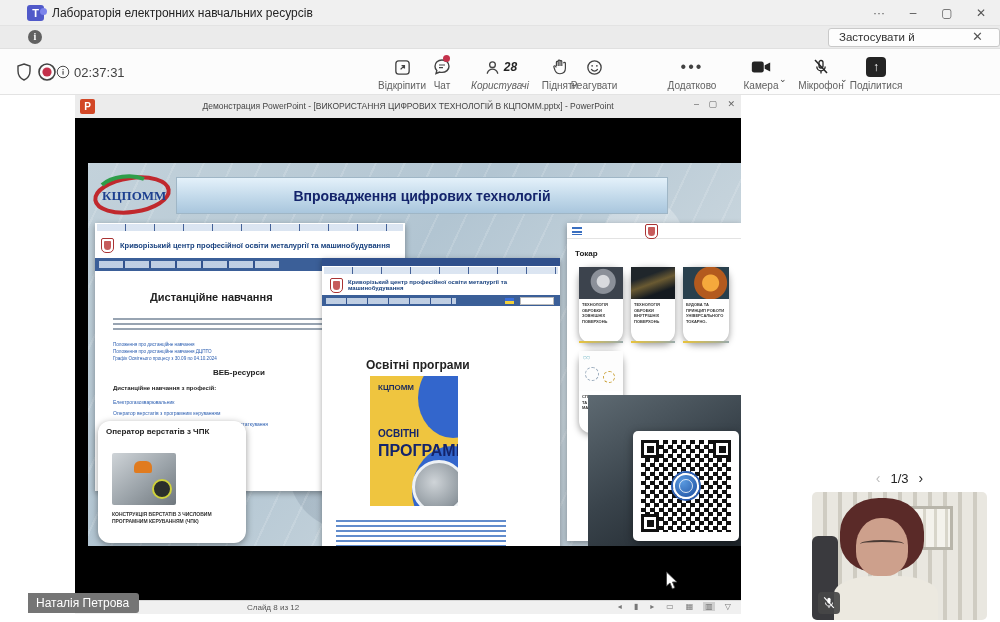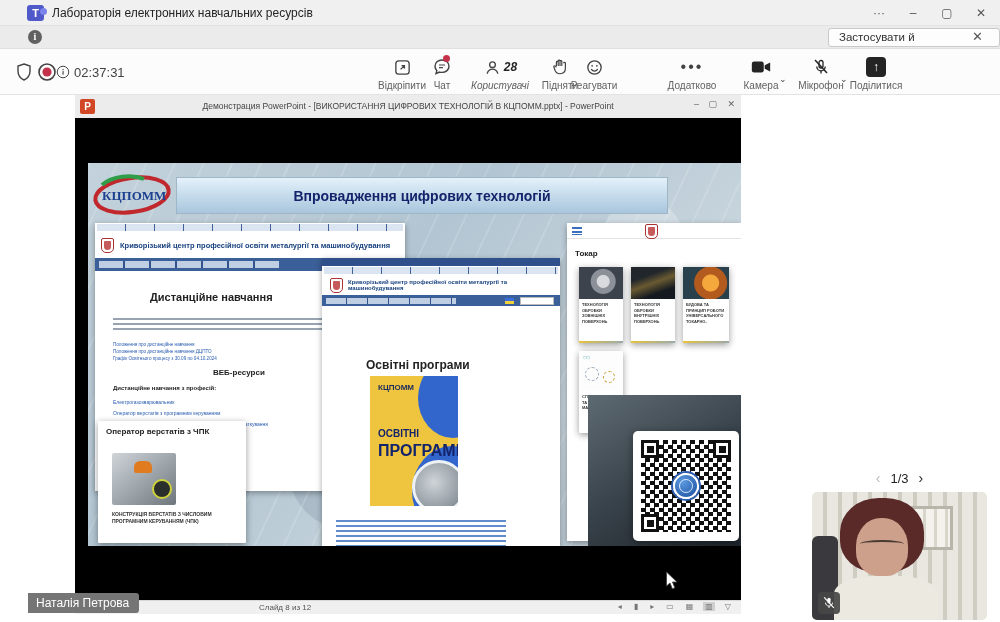--- a/index.html
+++ b/index.html
@@ -36,21 +36,21 @@
   .vsep { top:58px; width:1px; height:24px; background:#e0e0e0; }
   .leave-btn { left:908px; top:58px; width:74px; height:28px; background:#c4314b; border-radius:4px; color:#fff; display:flex; align-items:center; justify-content:center; gap:6px; font-size:13px; font-weight:bold; }
 
   
   .ppt-win { left:75px; top:95px; width:666px; height:519px; background:#000; }
   .ppt-titlebar { left:0; top:0; width:666px; height:23px; background:#ececec; }
   .ppt-logo { left:5px; top:4px; width:15px; height:15px; background:#d24726; border-radius:2px; color:#fff; font-size:10px; font-weight:bold; text-align:center; line-height:15px; }
   .ppt-title { left:0; top:6px; width:666px; text-align:center; font-size:8.5px; color:#444; }
   .ppt-ctrl { top:4px; font-size:9px; color:#666; }
   .ppt-status { left:0; top:505px; width:666px; height:14px; background:#f0f0f0; border-top:1px solid #d8d8d8; }
-  .ppt-status-text { left:172px; top:2px; font-size:8px; color:#555;margin-left:12px; }
+  .ppt-status-text { left:172px; top:2px; font-size:8px; color:#555; }
   .ppt-status-icons { right:8px; top:1px; position:absolute; display:flex; gap:8px; font-size:8px; color:#777; }
   .ppt-status-icons span { padding:0 2px; }
   .ppt-view-sel { background:#cfcfcf; }
 
   
   .slide { left:13px; top:68px; width:653px; height:383px; overflow:hidden;
     background: linear-gradient(135deg,#c3d2db 0%,#b2c5d2 40%,#c8d5dd 70%,#aebfcc 100%); }
   .slide::before { content:""; position:absolute; inset:0;
     background: repeating-linear-gradient(115deg, rgba(255,255,255,.14) 0 2px, transparent 2px 26px),
                 radial-gradient(circle at 85% 20%, rgba(255,255,255,.25) 0 40px, transparent 41px),
@@ -68,21 +68,21 @@
   .crest::after { content:""; position:absolute; inset:2px; background:#c75b5b; border-radius:1px 1px 4px 4px; }
   .site-head-title { color:#17407e; font-weight:bold; }
   .navbar { background:#3b5f98; position:relative; }
   .ua-flag { width:9px; height:6px; background:linear-gradient(180deg,#3a6ed8 50%,#f2d03b 50%); }
   .searchbox { background:#fff; border:1px solid #bbb; font-size:4px; color:#999; padding:1px 2px; }
   .tbars { background:repeating-linear-gradient(90deg,#d7e2f0 0 28px, #30508c 28px 29px); height:7px; opacity:.9; }
   .lines-grey { background:repeating-linear-gradient(180deg,#98a4b2 0 2px, transparent 2px 5px); }
   .lines-blue { background:repeating-linear-gradient(180deg,#3a6fc0 0 2px, transparent 2px 5px); }
   .tinyblue { color:#2a5db0; }
 
-  .doc-card { background:#fff; box-shadow:0 2px 7px rgba(0,0,0,.4); border-radius:1px; }
+  .doc-card { background:#fff; box-shadow:0 2px 7px rgba(0,0,0,.4); border-radius:12px; }
   .caps { text-transform:uppercase; }
 
   .qr-card { background:#fff; border-radius:5px; box-shadow:0 2px 8px rgba(0,0,0,.4); }
   .qr { position:absolute; background:
       conic-gradient(#111 25%, #fff 0 50%, #111 0 75%, #fff 0); background-size:9px 9px; }
   .finder { position:absolute; width:18px; height:18px; background:#fff; border:3.5px solid #111; }
   .finder::after { content:""; position:absolute; inset:2.5px; background:#111; }
   .qr-globe { position:absolute; width:26px; height:26px; border-radius:50%; background:radial-gradient(circle at 35% 30%, #5a9ae0, #1d4fa0); border:2px solid #fff; box-shadow:0 0 0 2px #2a5db0; }
   .qr-globe::after { content:""; position:absolute; inset:4px; border:1px solid rgba(255,255,255,.8); border-radius:50%; }
 

